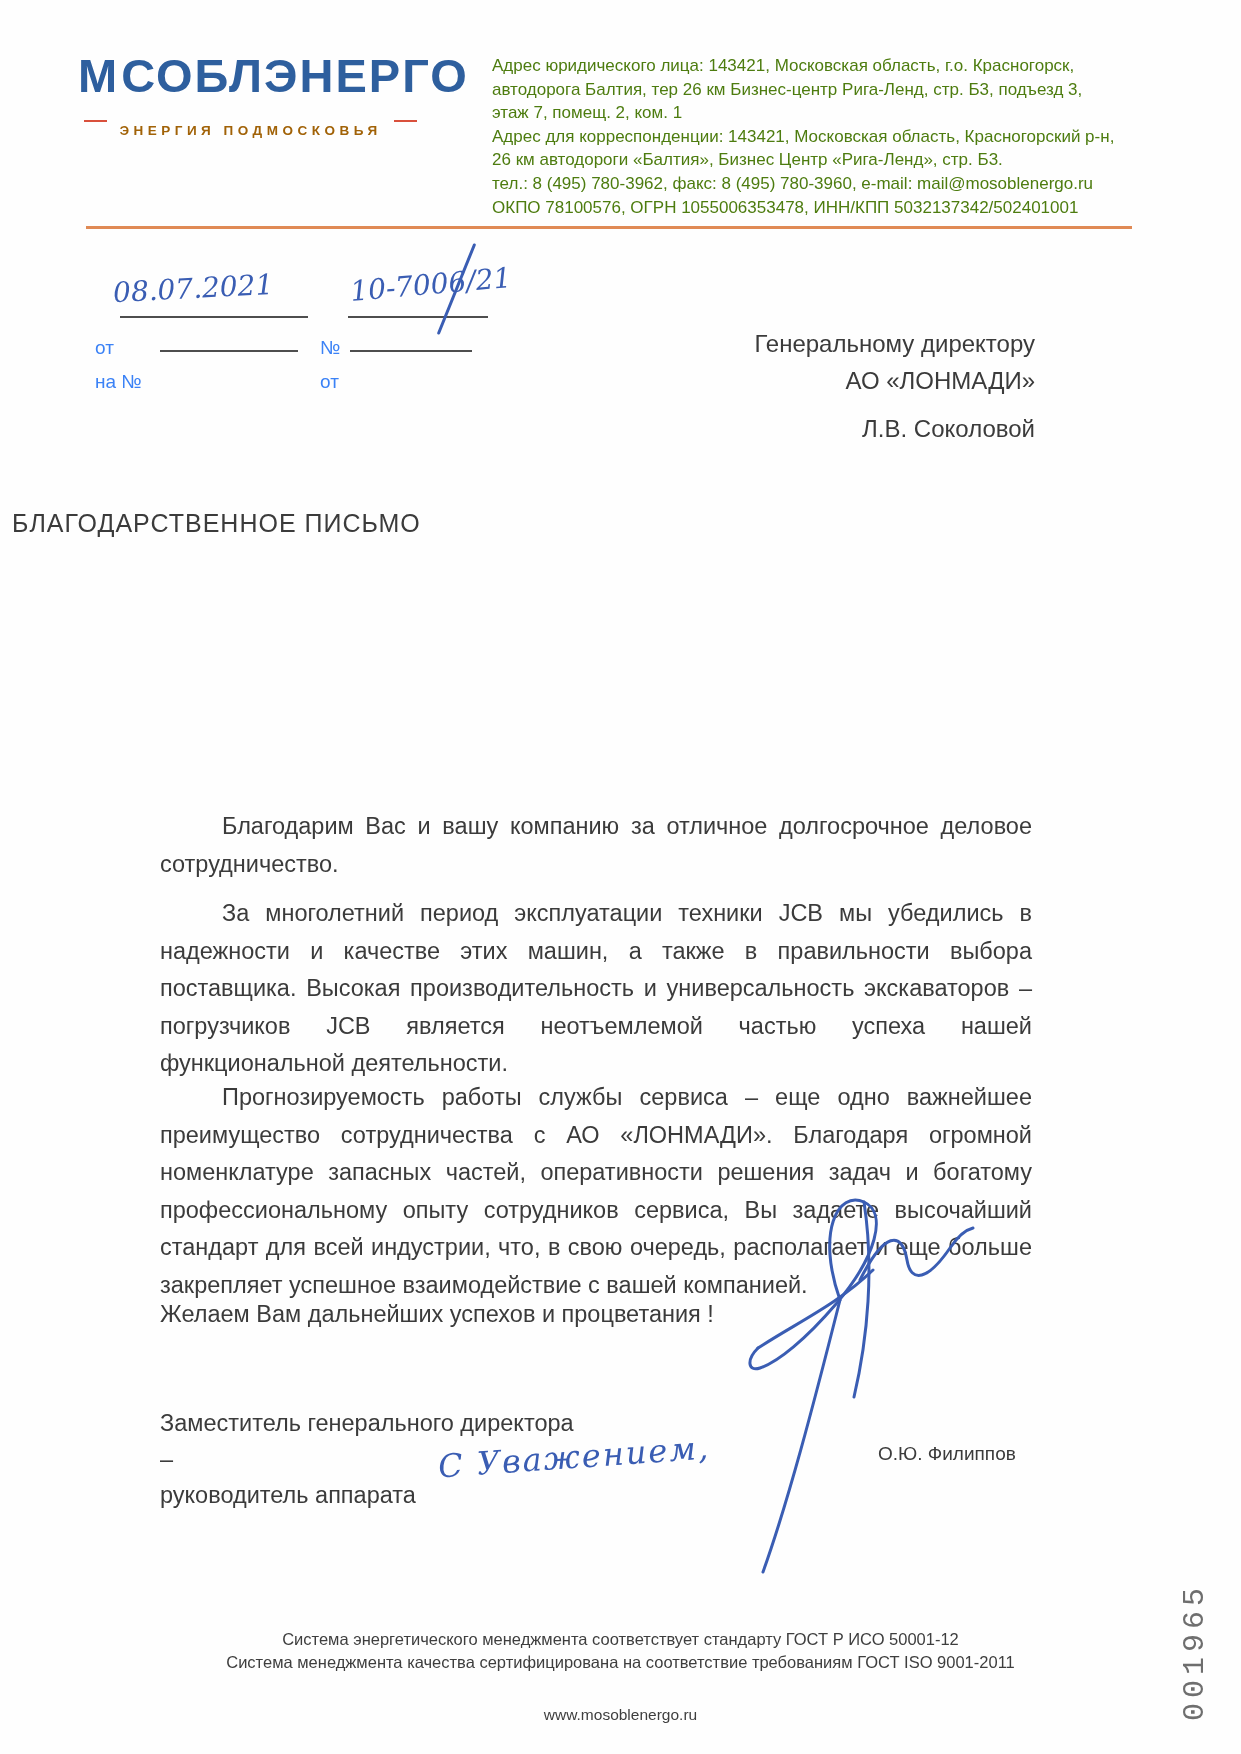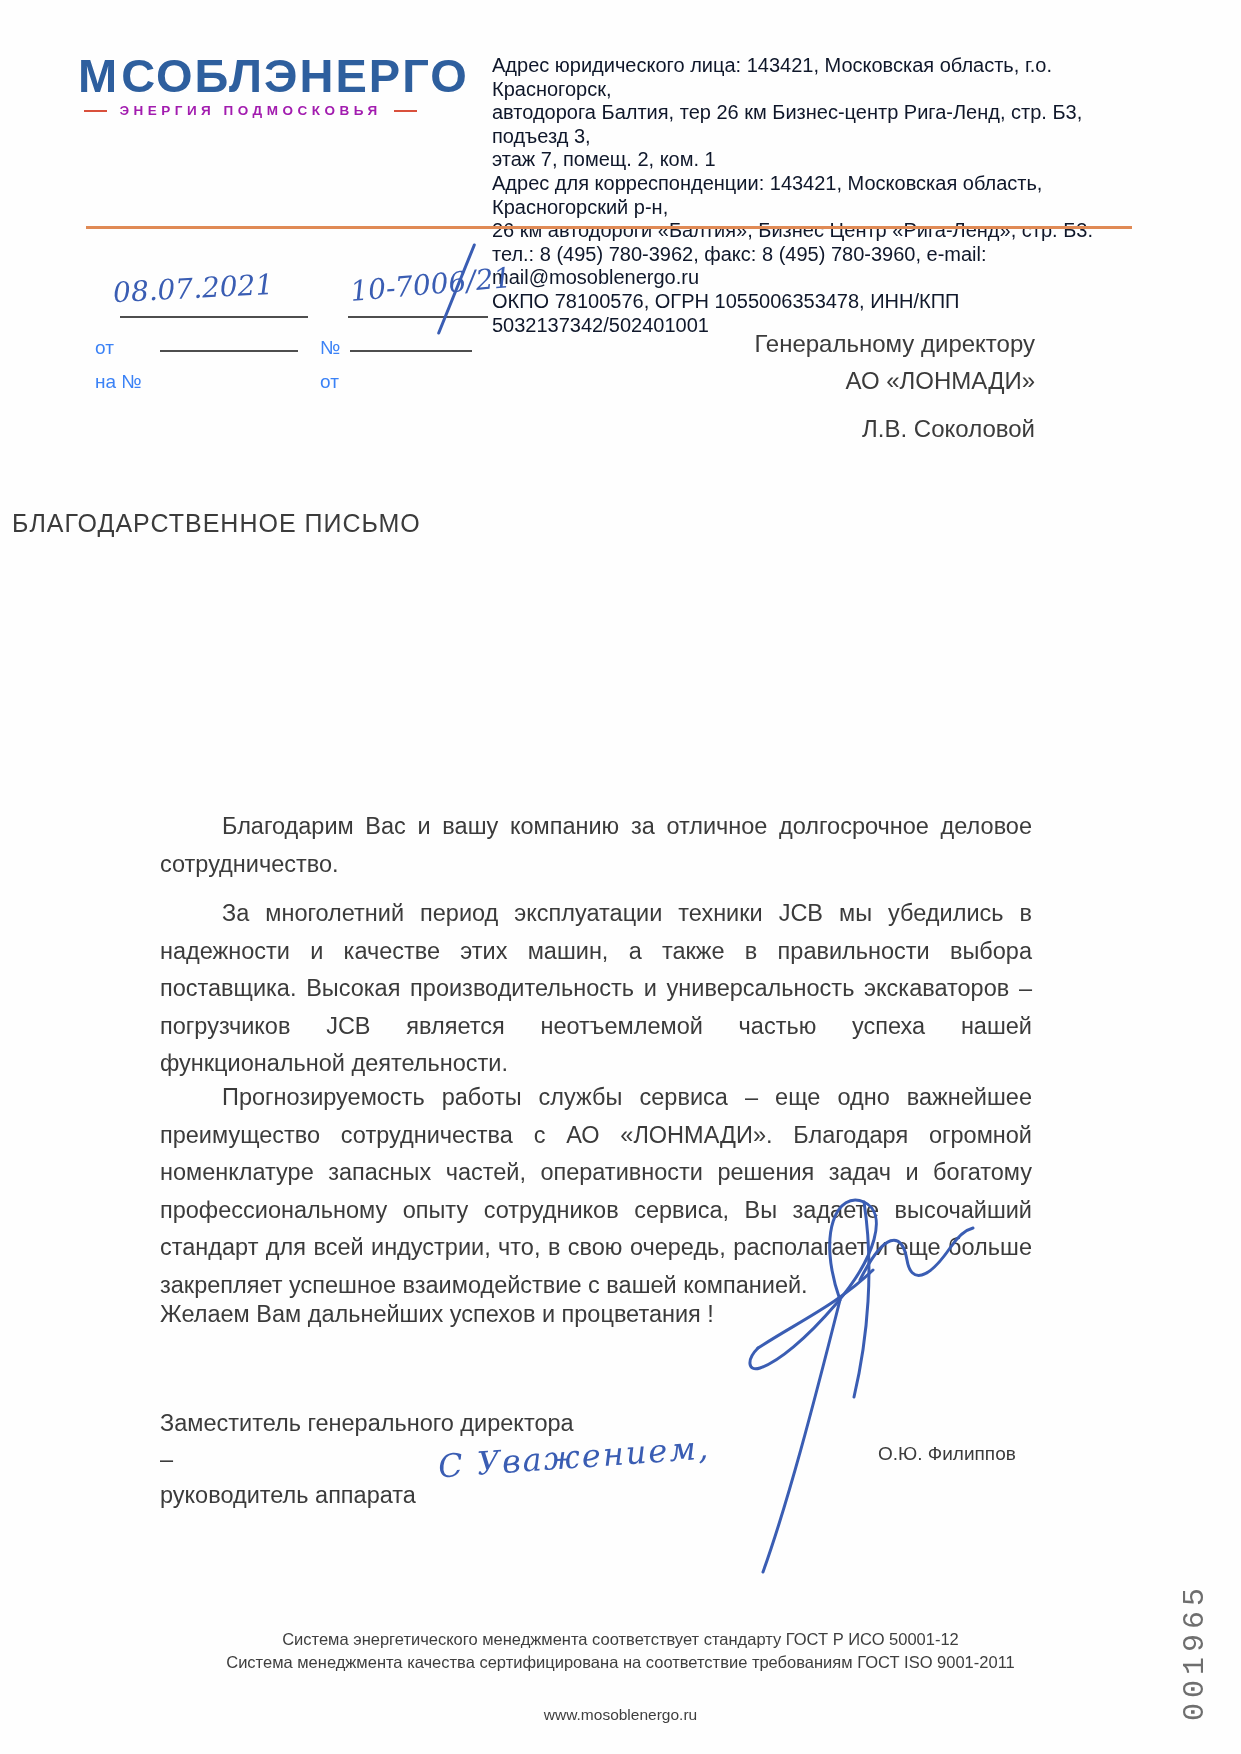--- a/index.html
+++ b/index.html
@@ -9,23 +9,23 @@
     font-family:"Liberation Sans", sans-serif; color:#3a3a3a; overflow:hidden;
   }
   .abs { position:absolute; }
 
   
   .logo-row { display:flex; align-items:center; }
   .logo-word { font-size:47px; font-weight:bold; color:var(--brand-blue); letter-spacing:2px; line-height:1; }
   .sun { width:44px; height:44px; margin:0 1px; position:relative; top:1px; }
   .tagline-row { display:flex; align-items:center; gap:12px; margin-top:4px; padding:0 6px; }
   .tagline-line { height:2px; background:var(--accent-red); flex:1; }
-  .tagline { font-size:13.5px; letter-spacing:4.5px; color:#a21caf; font-weight:bold; white-space:nowrap; }
+  .tagline { font-size:13.5px; letter-spacing:4.5px; color:#a16207; font-weight:bold; white-space:nowrap;margin-top:20px; }
 
-  .addr { font-size:20px; line-height:23.6px; color:#0f172a; }
+  .addr { font-size:17px; line-height:23.6px; color:#4d7c0f; }
   .divider { height:3px; background:var(--divider-orange); }
 
   
   .form-label { font-size:19px; color:#3b82f6;margin-top:44px; }
   .fline { border-bottom:2px solid #4e4e4e; }
   .hand { font-family:"DejaVu Serif", serif; font-style:italic; color:var(--ink-blue); white-space:nowrap; }
   .pen-stroke { width:3px; background:var(--ink-blue); border-radius:2px; }
 
   .recipient { text-align:right; font-size:24px; line-height:37px; color:#3b3b3b;margin-left:32px; }
   .recipient .gap { margin-top:11px; }

